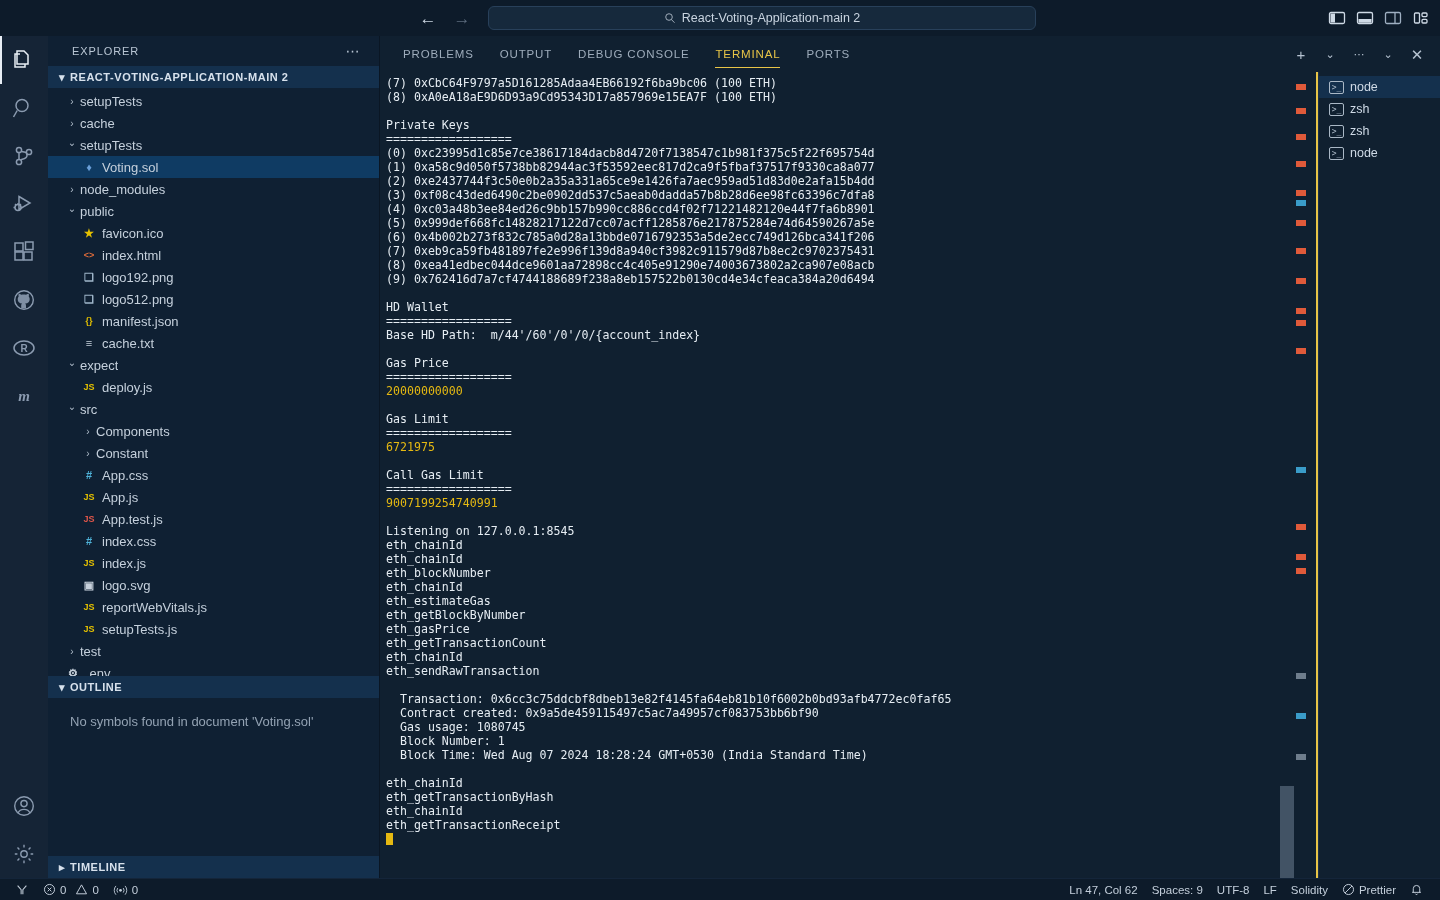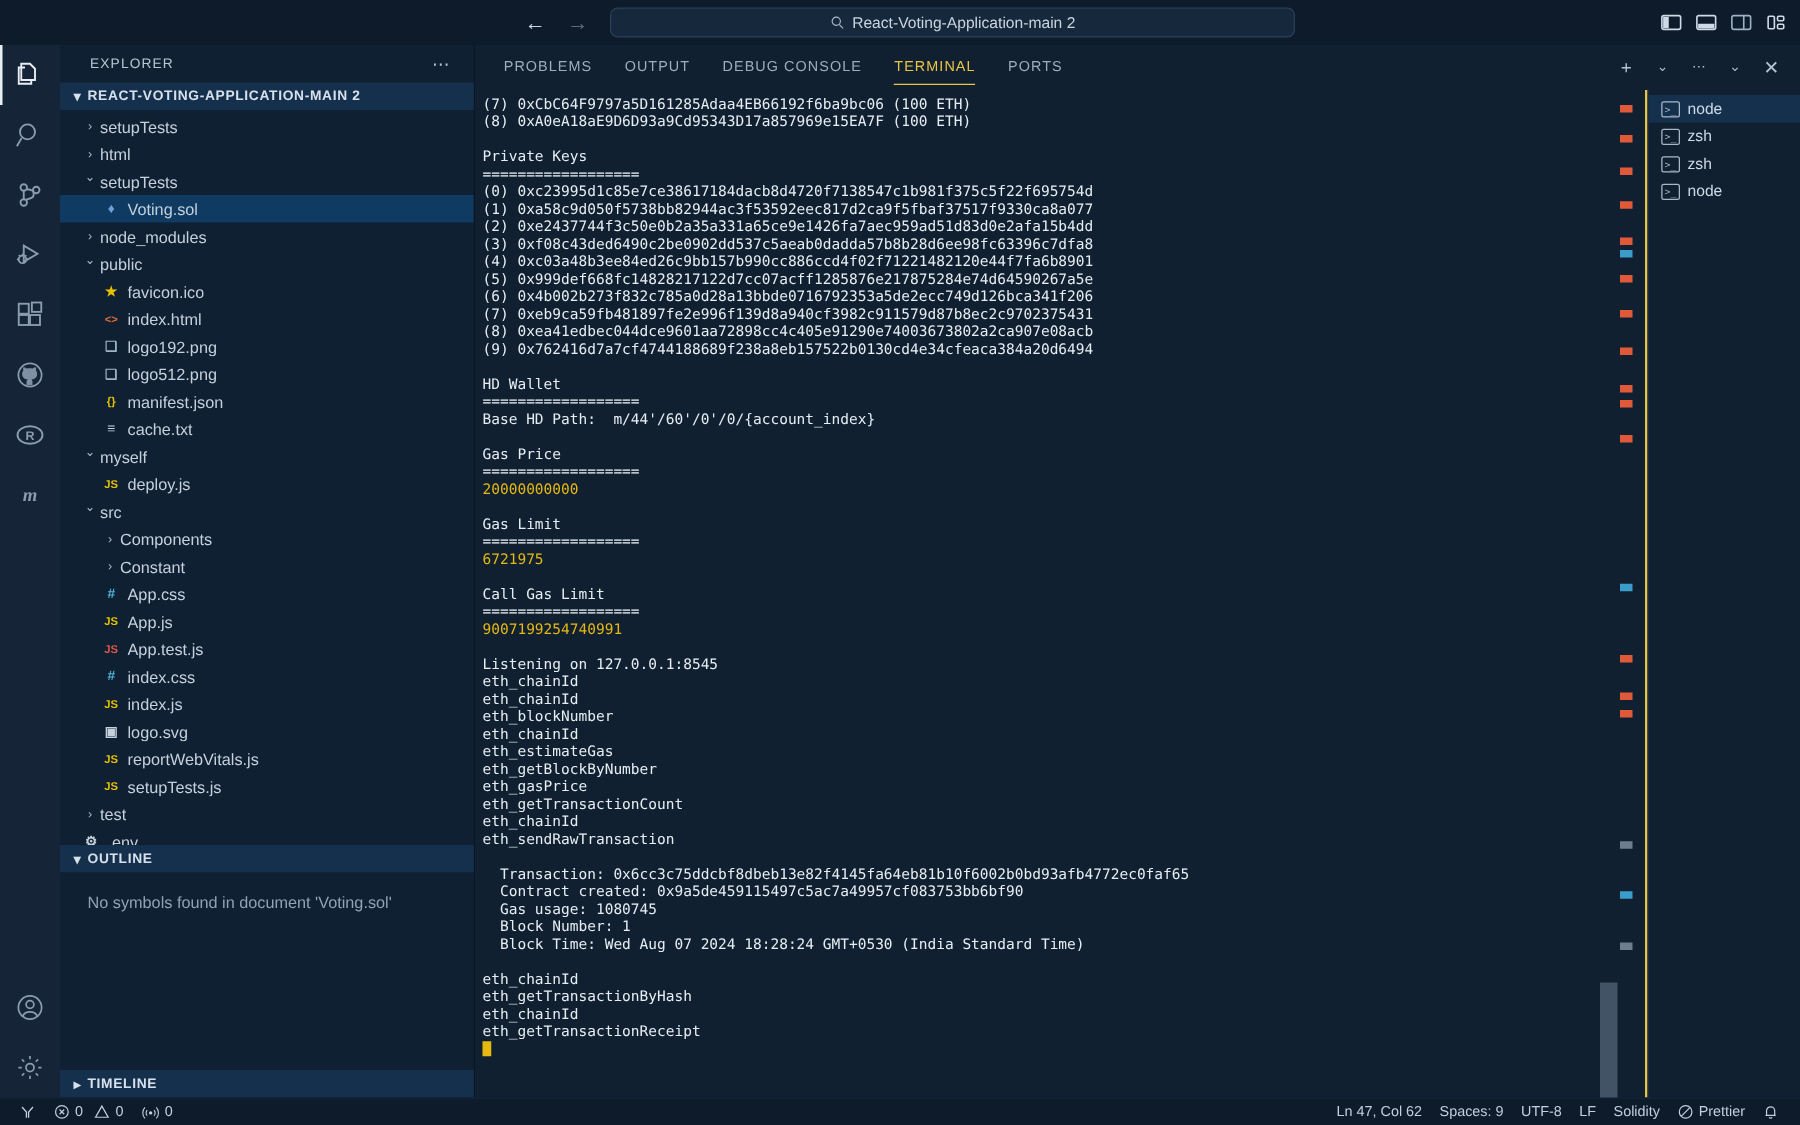--- a/index.html
+++ b/index.html
@@ -342,21 +342,21 @@
         <span>REACT-VOTING-APPLICATION-MAIN 2</span>
       </div>
 
       <div class="tree" id="file-tree">
           <div class="row ind1">
             <span class="chev">›</span>
             <span class="lbl">setupTests</span>
           </div>
           <div class="row ind1">
             <span class="chev">›</span>
-            <span class="lbl">html</span>
+            <span class="lbl">cache</span>
           </div>
           <div class="row ind1">
             <span class="chev" style="transform: translateY(-3px);">⌄</span>
             <span class="lbl">setupTests</span>
           </div>
           <div class="row ind2 selected">
             <span class="ico" style="color: rgb(106, 159, 216);">♦</span>
             <span class="lbl">Voting.sol</span>
           </div>
           <div class="row ind1">
@@ -386,21 +386,21 @@
           <div class="row ind2">
             <span class="ico" style="color: rgb(229, 193, 0); font-size: 9px;">{}</span>
             <span class="lbl">manifest.json</span>
           </div>
           <div class="row ind2">
             <span class="ico" style="color: rgb(199, 209, 220);">≡</span>
             <span class="lbl">cache.txt</span>
           </div>
           <div class="row ind1">
             <span class="chev" style="transform: translateY(-3px);">⌄</span>
-            <span class="lbl">myself</span>
+            <span class="lbl">expect</span>
           </div>
           <div class="row ind2">
             <span class="ico" style="color: rgb(229, 193, 0); font-size: 9px;">JS</span>
             <span class="lbl">deploy.js</span>
           </div>
           <div class="row ind1">
             <span class="chev" style="transform: translateY(-3px);">⌄</span>
             <span class="lbl">src</span>
           </div>
           <div class="row ind2">

